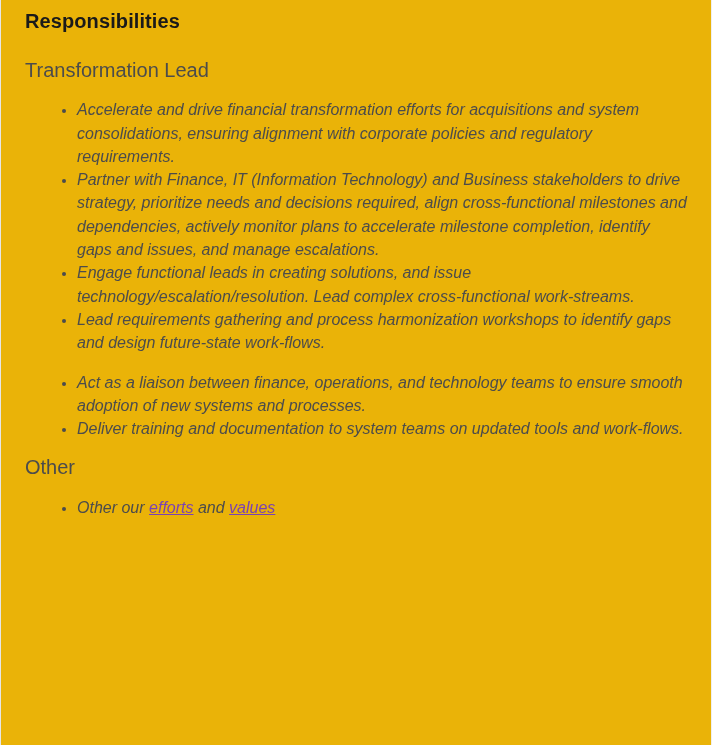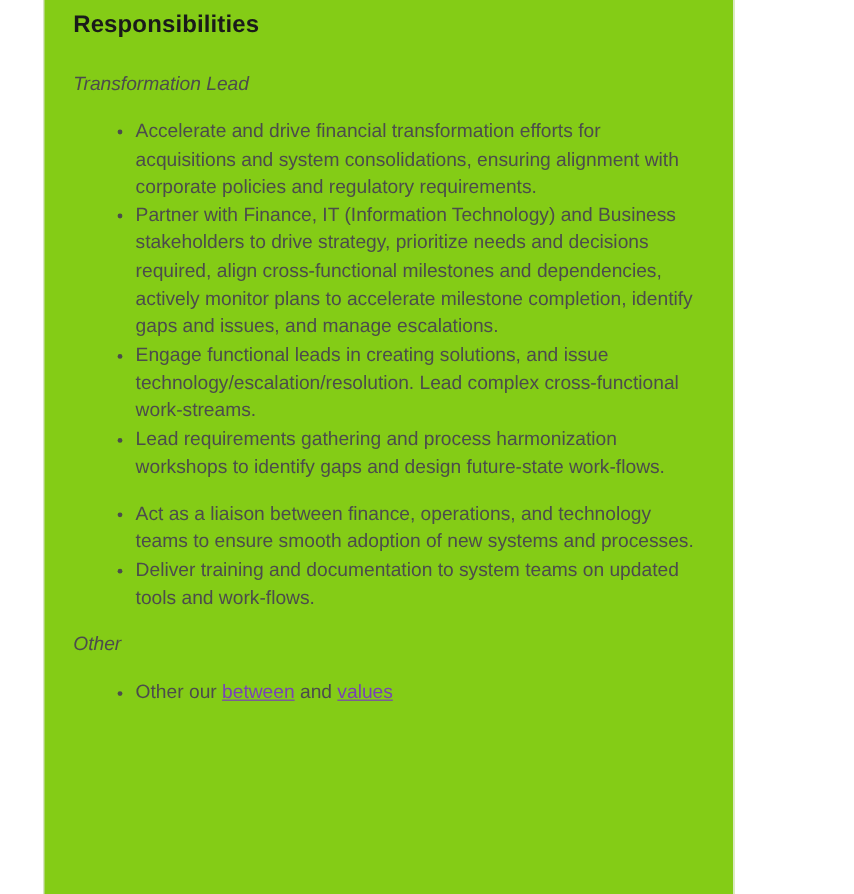--- a/index.html
+++ b/index.html
@@ -3,48 +3,47 @@
 <meta charset="utf-8">
 <style>
   * { box-sizing: border-box; margin: 0; padding: 0; }
   html, body {
     width: 712px;
     height: 745px;
     background: #ffffff;
     font-family: "Liberation Sans", "DejaVu Sans", sans-serif;
   }
   .panel {
-    width: 576px;
+    width: 712px;
     height: 745px;
-    background: #84cc16;
+    background: #eab308;
     border-left: 1px solid #e6e6e6;
     border-right: 1px solid #efefef;
     padding: 8px 24px 16px 24px;
     overflow: hidden;
-    margin-left: 36px;
   }
   .page-title {
     font-size: 20px;
     font-weight: 700;
     color: #1a1a1a;
     line-height: 27px;
     margin: 0 0 24px 0;
     letter-spacing: 0.1px;
   }
   .section-label {
-    font-size: 16px;
+    font-size: 20px;
     color: #4c4c4c;
     line-height: 23.3px;
     margin: 16px 0;
-    font-style: italic;
   }
   ul.bullet-list {
     margin: 16px 0;
     padding-left: 52px;
     color: #4c4c4c;
+    font-style: italic;
   }
   ul.bullet-list li {
     font-size: 16px;
     line-height: 23.3px;
     color: #4c4c4c;
     padding-left: 0px;
   }
   ul.bullet-list li::marker {
     color: #4c4c4c;
     font-size: 14px;
@@ -67,16 +66,16 @@
         <li><span>Partner with Finance, IT (Information Technology) and Business stakeholders to drive strategy, prioritize needs and decisions required, align cross-functional milestones and dependencies, actively monitor plans to accelerate milestone completion, identify gaps and issues, and manage escalations.</span></li>
         <li><span>Engage functional leads in creating solutions, and issue technology/escalation/resolution. Lead complex cross-functional work-streams.</span></li>
         <li><span>Lead requirements gathering and process harmonization workshops to identify gaps and design future-state work-flows.</span></li>
       </ul>
       <ul class="bullet-list">
         <li><span>Act as a liaison between finance, operations, and technology teams to ensure smooth adoption of new systems and processes.</span></li>
         <li><span>Deliver training and documentation to system teams on updated tools and work-flows.</span></li>
       </ul>
       <p class="section-label">Other</p>
       <ul class="bullet-list">
-        <li><span>Other our </span><a class="inline-link" href="#">between</a><span> and </span><a class="inline-link" href="#">values</a></li>
+        <li><span>Other our </span><a class="inline-link" href="#">efforts</a><span> and </span><a class="inline-link" href="#">values</a></li>
       </ul>
     </div>
 </div>
 
 </body></html>

